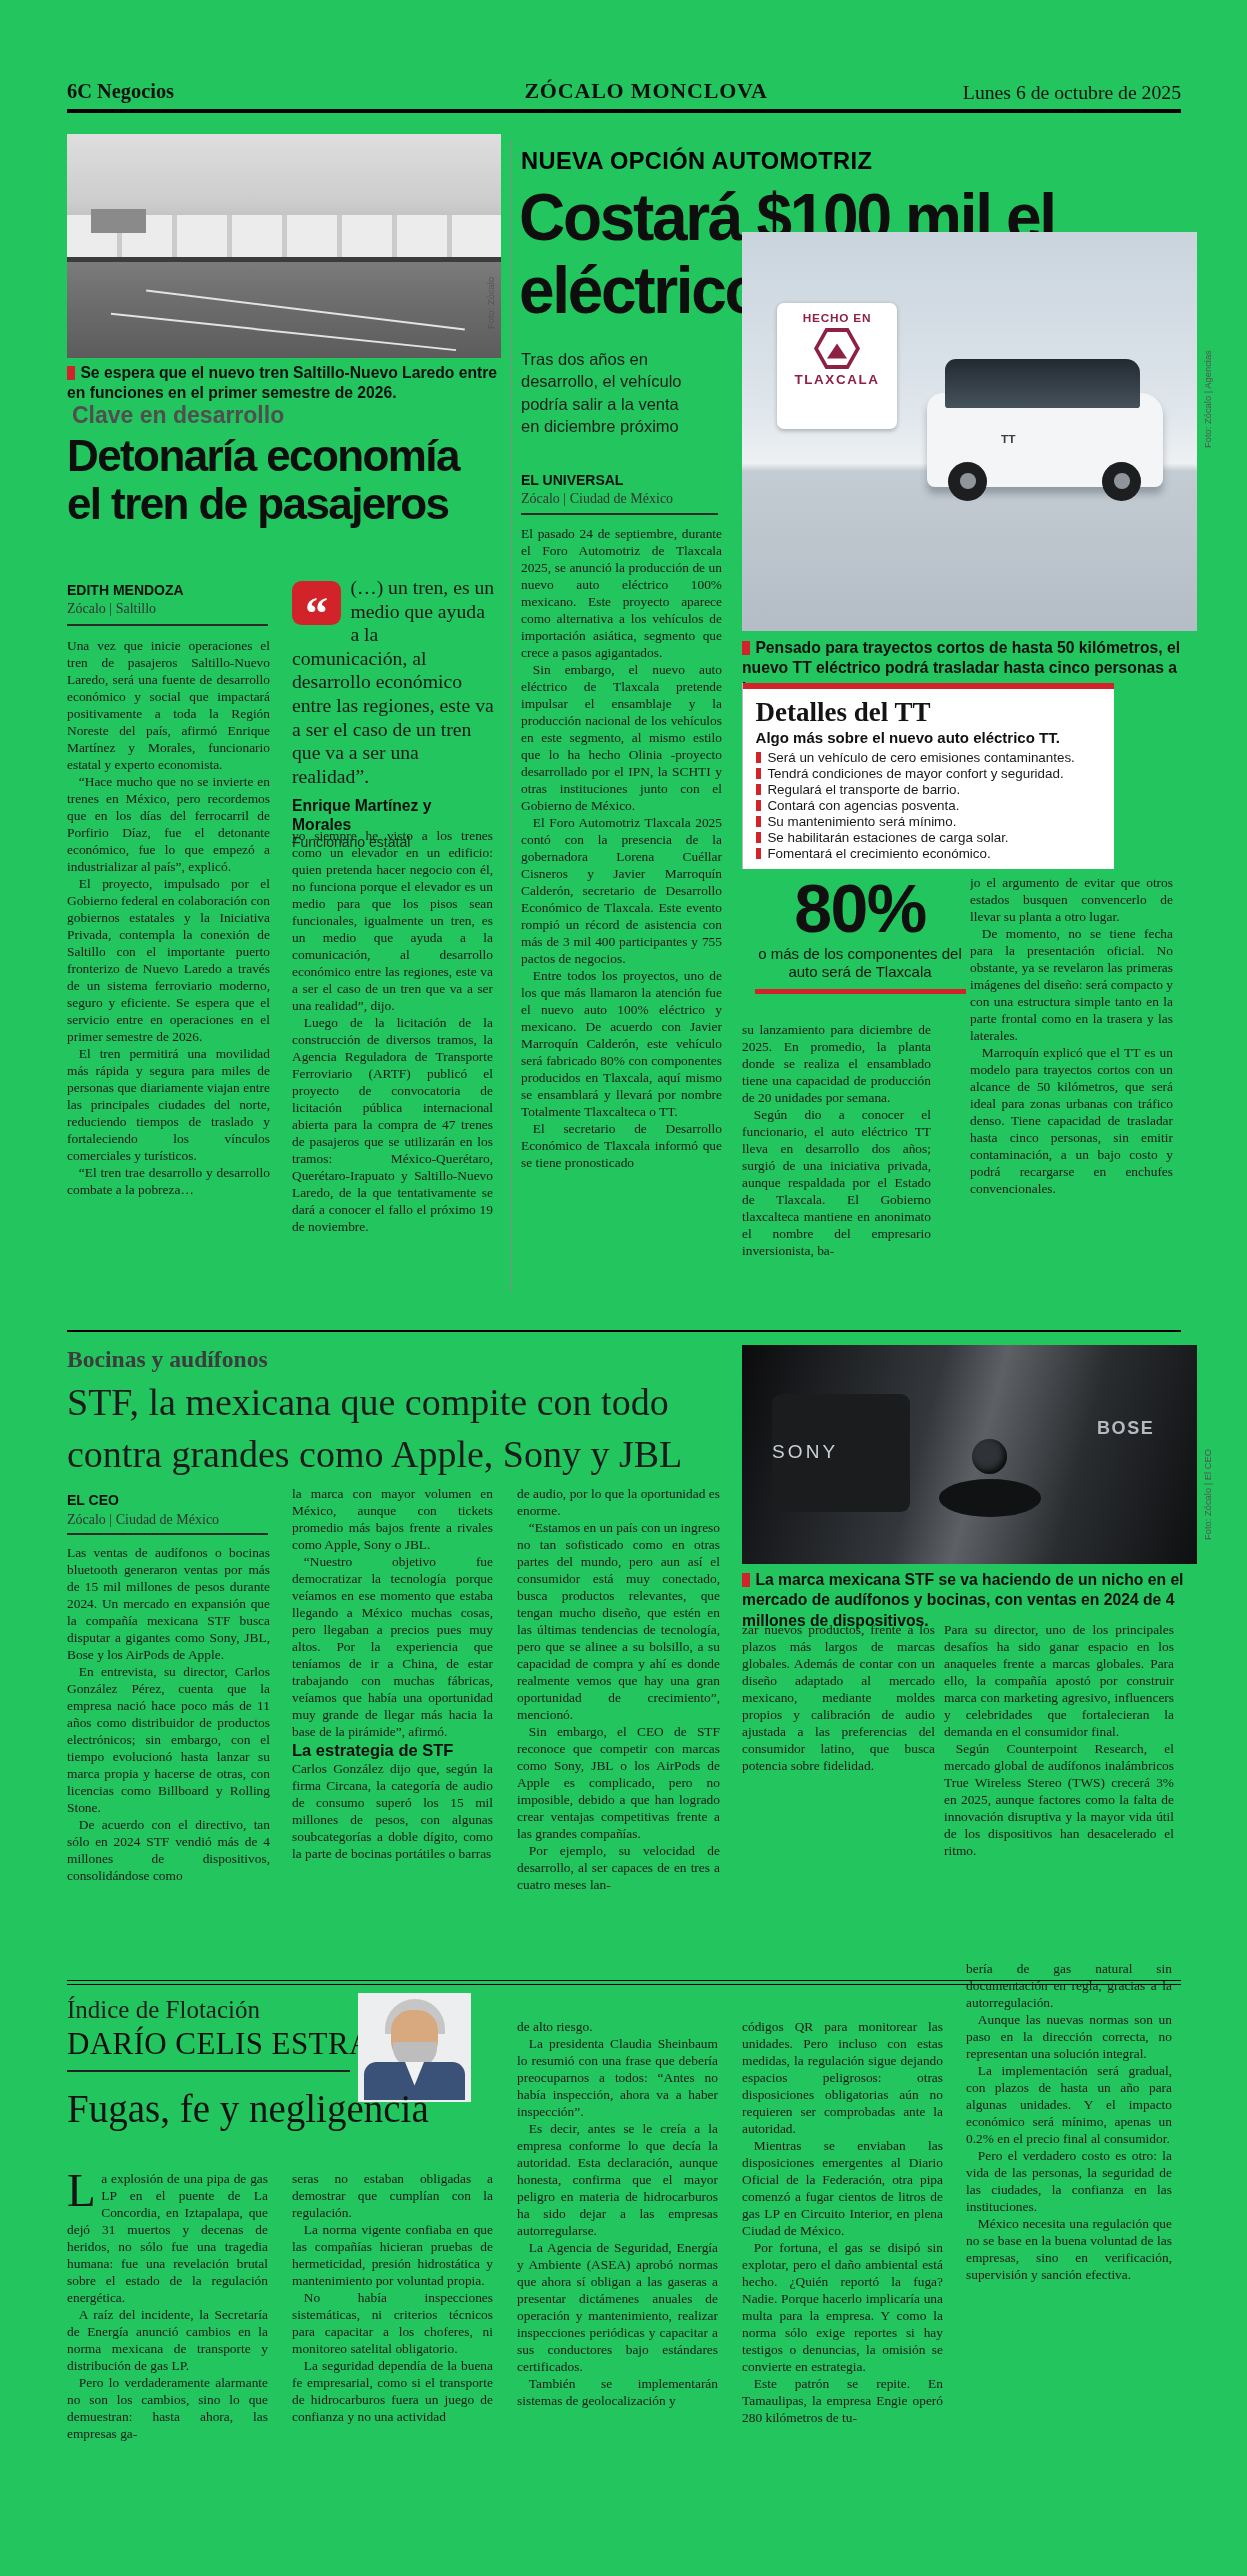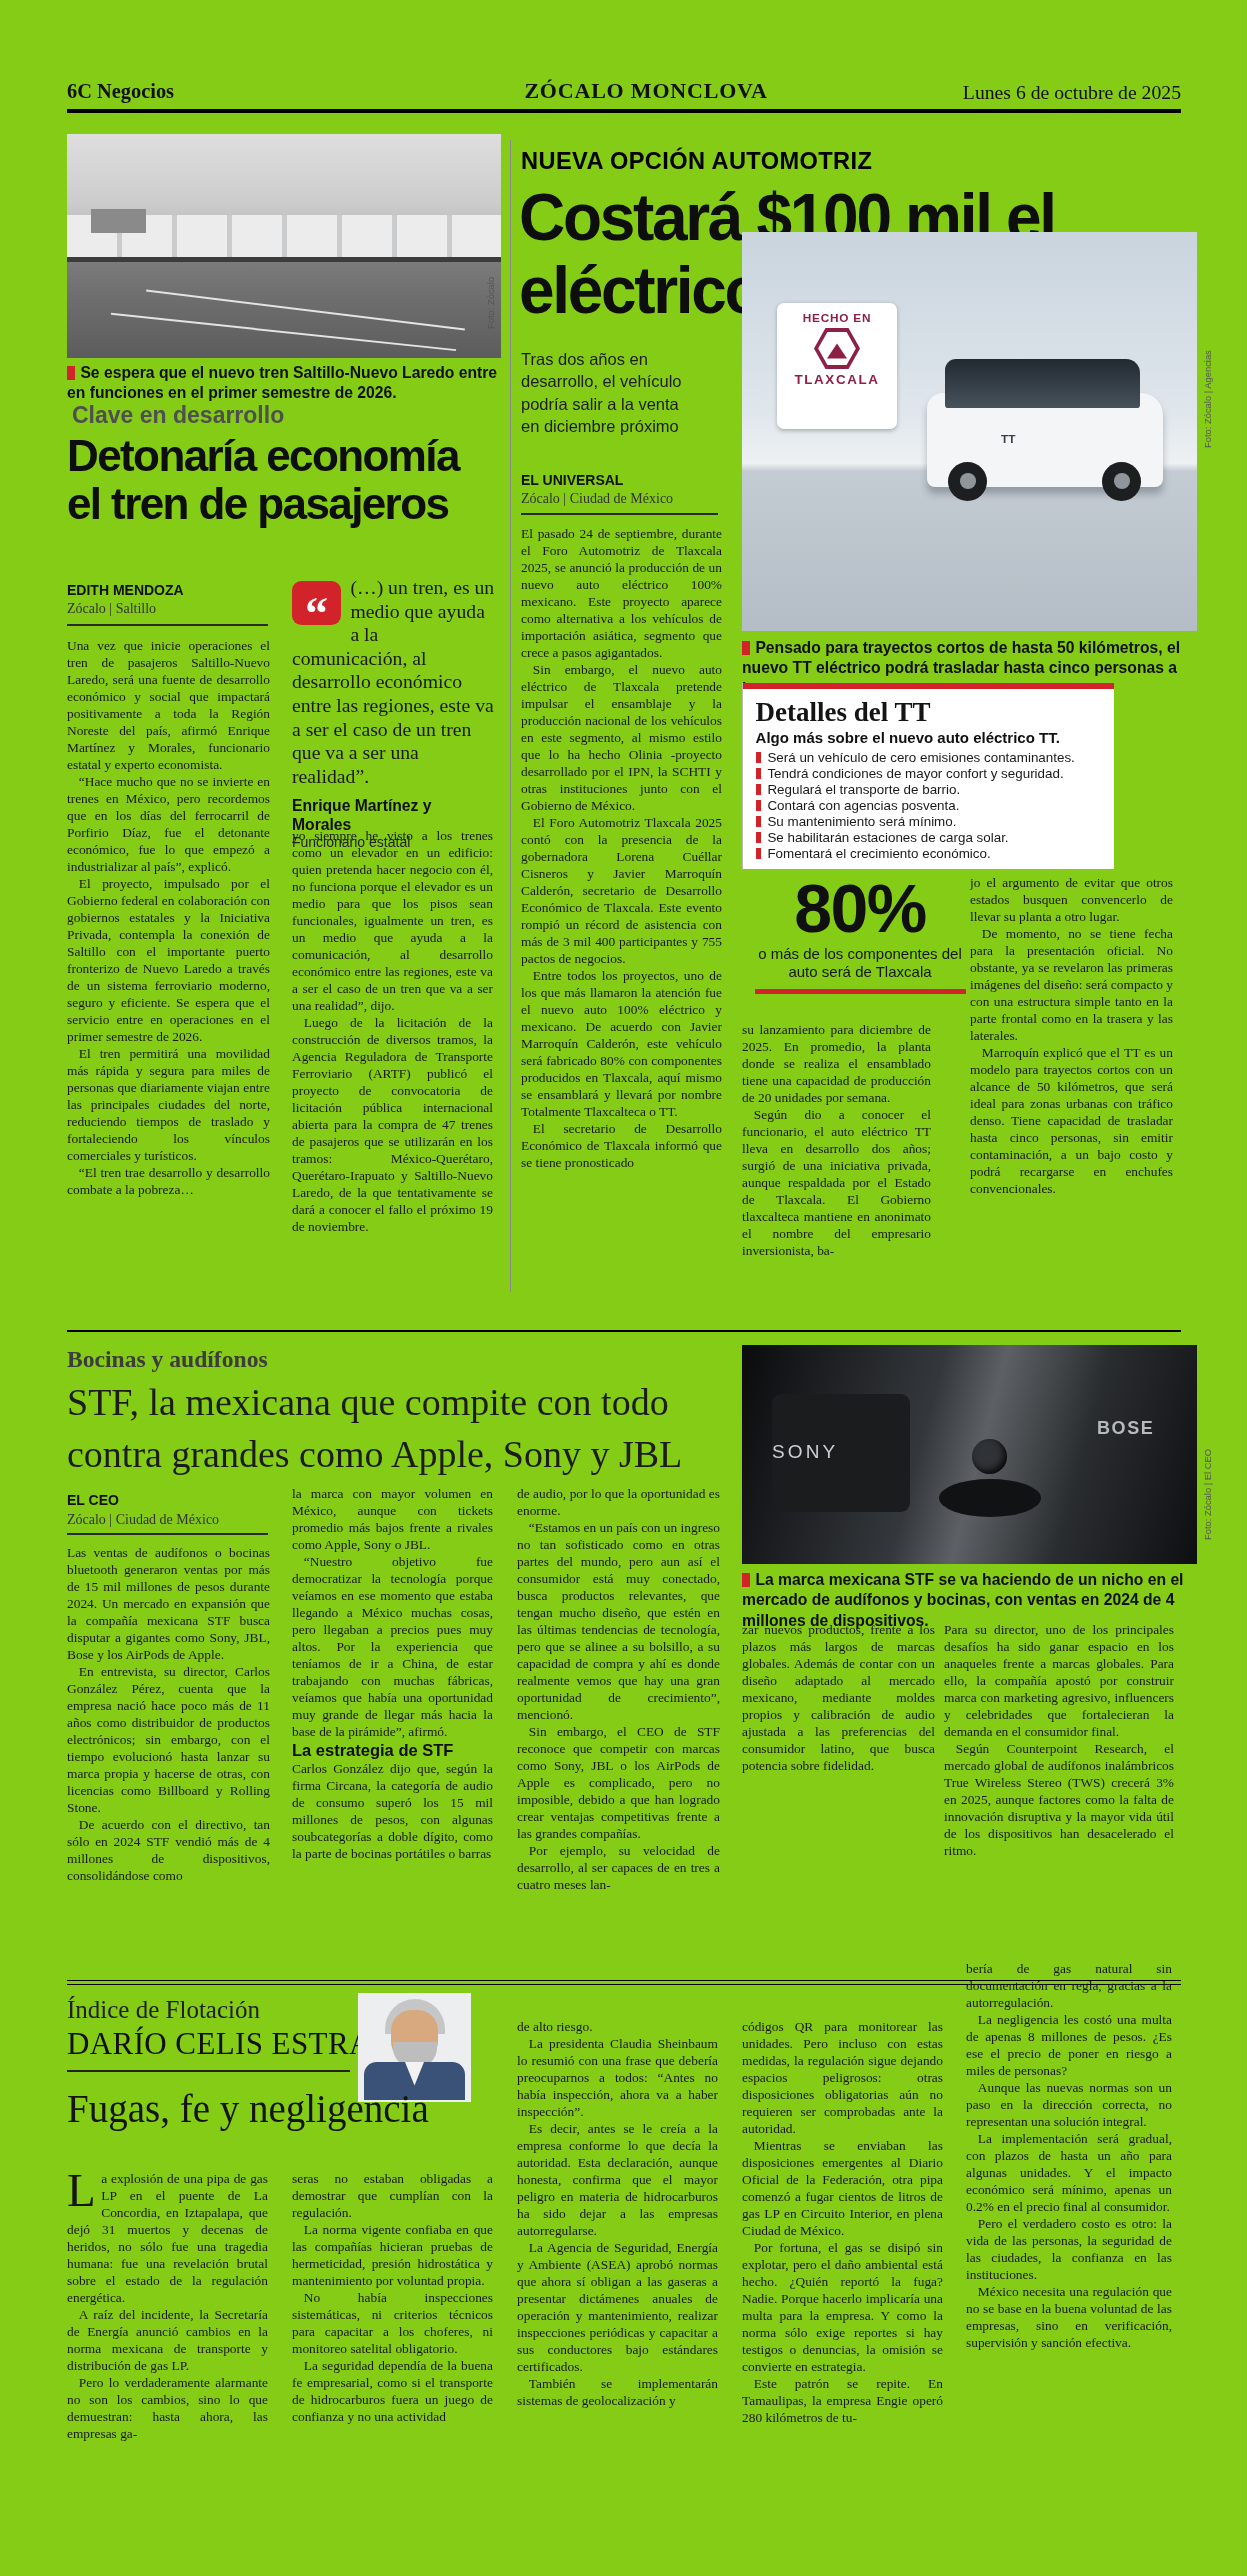--- a/index.html
+++ b/index.html
@@ -1,16 +1,16 @@
 <!DOCTYPE html>
 <html lang="es" style="font-size:12.6px"><head>
 <meta charset="utf-8">
 <style>
   html,body{margin:0;padding:0;background:#e9e9e9;}
-  #page{position:relative;width:1248px;height:2576px;background:#84cc16;margin:0 auto;overflow:hidden;
+  #page{position:relative;width:1248px;height:2576px;background:#22c55e;margin:0 auto;overflow:hidden;
         font-family:"Liberation Serif",serif;color:#1b1b1b;}
   .abs{position:absolute;}
   
   .hdr-txt{font:700 20.4px/23.6px "Liberation Serif",serif;color:#111;}
   .hdr-date{font:400 19.7px/23.6px "Liberation Serif",serif;color:#111;}
   .rule{background:#000;}
   
   .kicker-sans{font:700 23px/25px "Liberation Sans",sans-serif;}
   .headline-sans{font:900 44px/48px "Liberation Sans",sans-serif;letter-spacing:-1.6px;color:#0e0e0e;white-space:pre-line;}
   .headline-sans-xl{font:900 66px/73px "Liberation Sans",sans-serif;letter-spacing:-2.4px;color:#0e0e0e;white-space:pre-line;transform:scaleX(.97);transform-origin:left top;}
@@ -284,21 +284,20 @@
     <p>También se implementarán sistemas de geolocalización y</p>
   </div>
   <div class="abs col" style="left:742px;top:2018px;width:201px;height:533px;">
     <p class="np">códigos QR para monitorear las unidades. Pero incluso con estas medidas, la regulación sigue dejando espacios peligrosos: otras disposiciones obligatorias aún no requieren ser comprobadas ante la autoridad.</p>
     <p>Mientras se enviaban las disposiciones emergentes al Diario Oficial de la Federación, otra pipa comenzó a fugar cientos de litros de gas LP en Circuito Interior, en plena Ciudad de México.</p>
     <p>Por fortuna, el gas se disipó sin explotar, pero el daño ambiental está hecho. ¿Quién reportó la fuga? Nadie. Porque hacerlo implicaría una multa para la empresa. Y como la norma sólo exige reportes si hay testigos o denuncias, la omisión se convierte en estrategia.</p>
     <p>Este patrón se repite. En Tamaulipas, la empresa Engie operó 280 kilómetros de tu-</p>
   </div>
   <div class="abs col" style="left:966px;top:1960px;width:206px;height:533px;">
     <p class="np">bería de gas natural sin documentación en regla, gracias a la autorregulación.</p>
-    <p>La negligencia les costó una multa de apenas 8 millones de pesos. ¿Es ese el precio de poner en riesgo a miles de personas?</p>
     <p>Aunque las nuevas normas son un paso en la dirección correcta, no representan una solución integral.</p>
     <p>La implementación será gradual, con plazos de hasta un año para algunas unidades. Y el impacto económico será mínimo, apenas un 0.2% en el precio final al consumidor.</p>
     <p>Pero el verdadero costo es otro: la vida de las personas, la seguridad de las ciudades, la confianza en las instituciones.</p>
     <p>México necesita una regulación que no se base en la buena voluntad de las empresas, sino en verificación, supervisión y sanción efectiva.</p>
   </div>
 
 </div>
 
 
 </body></html>

